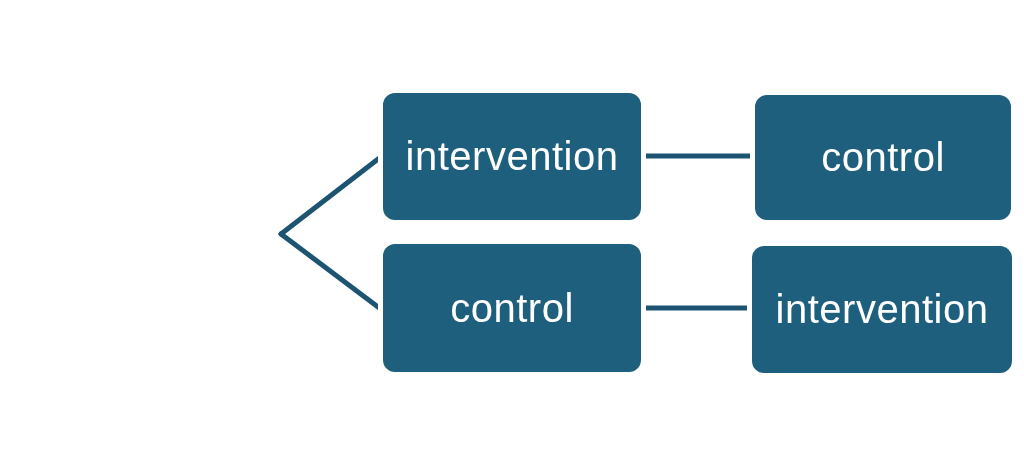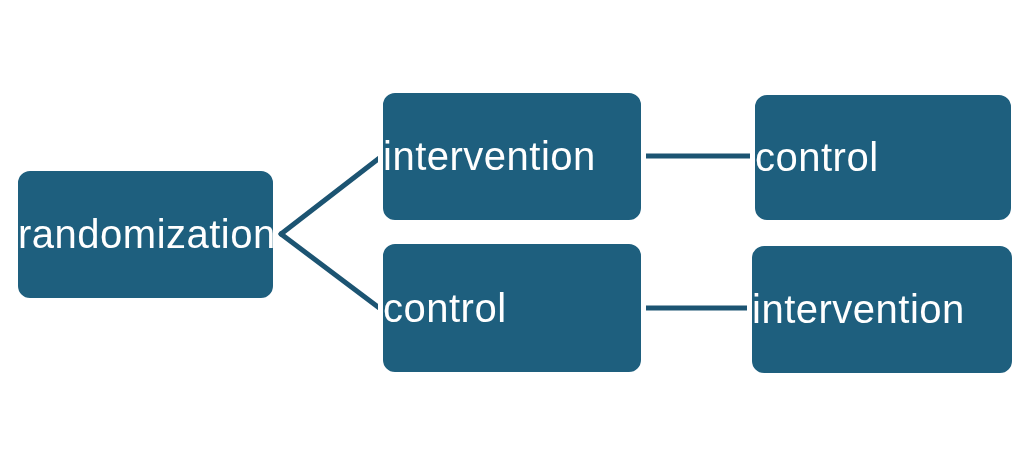--- a/index.html
+++ b/index.html
@@ -30,20 +30,21 @@
     stroke-linecap: round;
   }
   .node {
     position: absolute;
     box-sizing: border-box;
     background: var(--box_fill, #1E5F7E);
     border: 5px solid var(--box_border, #ffffff);
     border-radius: 17px;
     display: flex;
     align-items: center;
+    justify-content: center;
     color: var(--text, #ffffff);
     font-size: 40px;
     font-weight: 400;
     letter-spacing: 0.5px;
     white-space: nowrap;
   }
   .n-randomization { left: 13px;  top: 166px; width: 265px; height: 137px; }
   .n-arm1-step1    { left: 378px; top: 88px;  width: 268px; height: 137px; }
   .n-arm1-step2    { left: 750px; top: 90px;  width: 266px; height: 135px; }
   .n-arm2-step1    { left: 378px; top: 239px; width: 268px; height: 138px; }
@@ -54,23 +55,20 @@
 
 <div class="canvas">
 
   <svg class="connectors" viewBox="0 0 1024 466">
     <line class="conn" x1="281" y1="234" x2="382" y2="156"></line>
     <line class="conn" x1="281" y1="234" x2="382" y2="310"></line>
     <line class="conn" x1="645" y1="156" x2="751" y2="156"></line>
     <line class="conn" x1="645" y1="308" x2="748" y2="308"></line>
   </svg>
 
-  <div class="node n-randomization">
-    <span>randomization</span>
-  </div>
 
   <div class="node n-arm1-step1">
     <span>intervention</span>
   </div>
 
   <div class="node n-arm1-step2">
     <span>control</span>
   </div>
 
   <div class="node n-arm2-step1">

